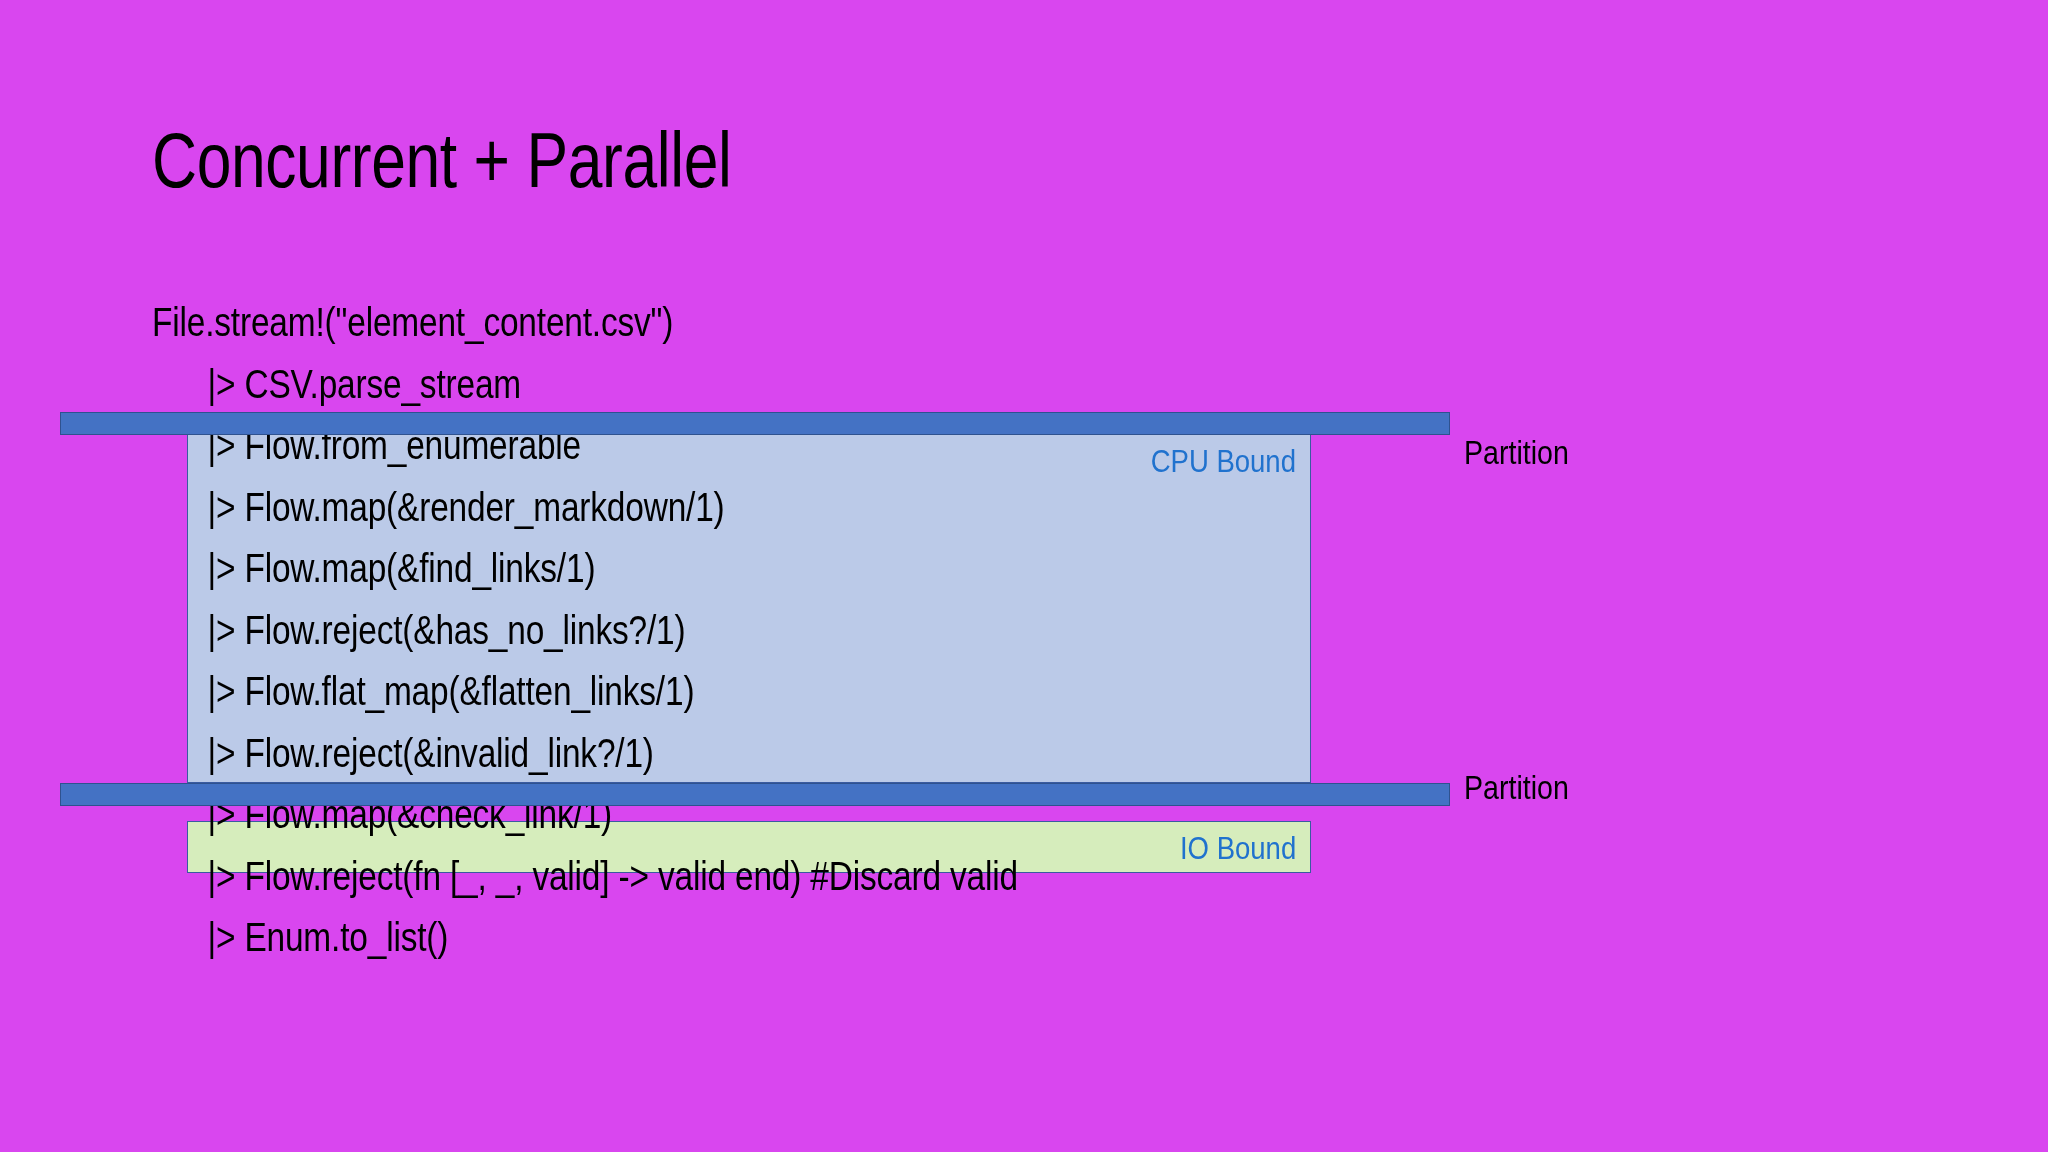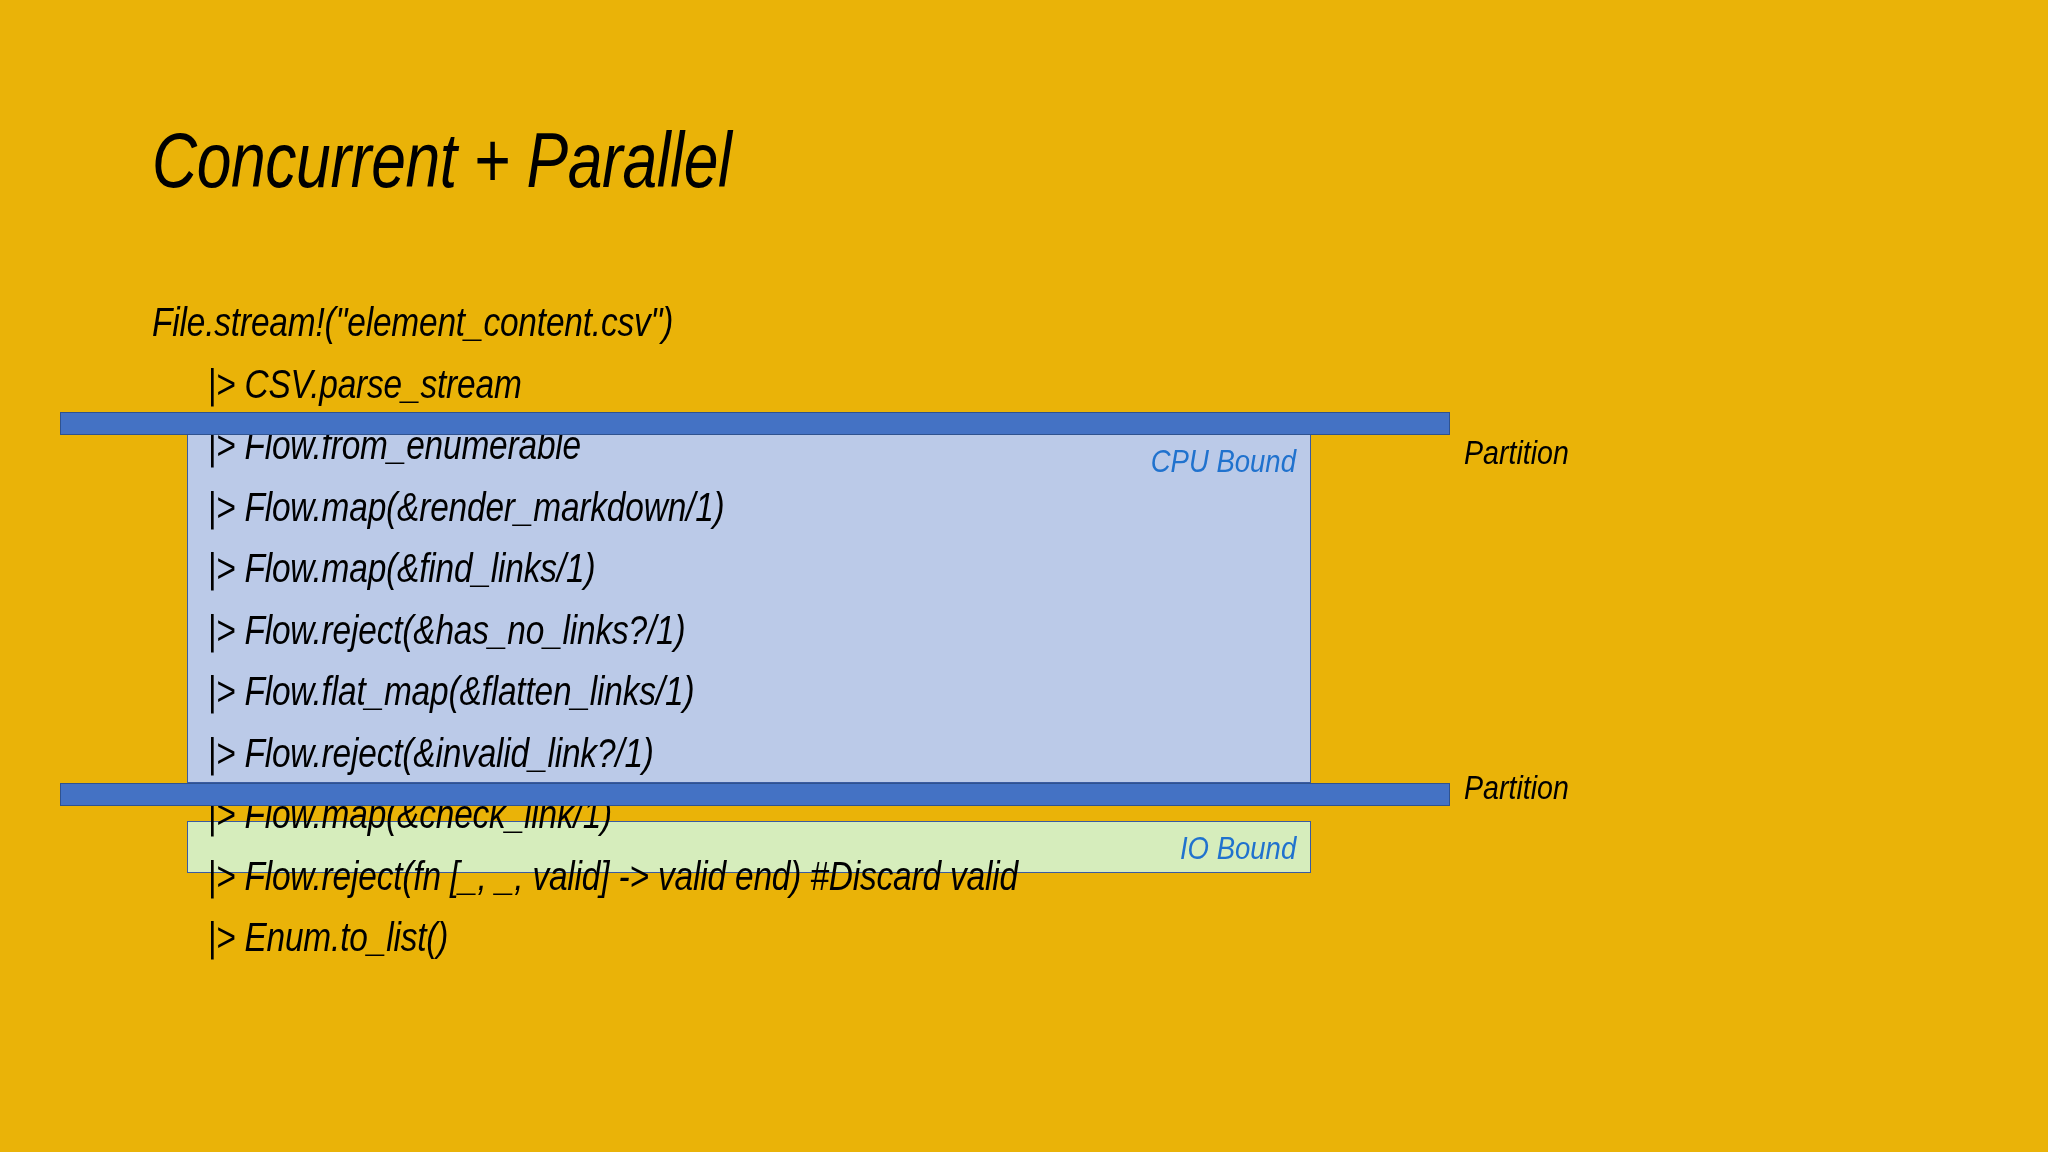--- a/index.html
+++ b/index.html
@@ -14,22 +14,21 @@
     overflow: hidden;
     font-family: "Liberation Sans", "DejaVu Sans", sans-serif;
     -webkit-font-smoothing: antialiased;
   }
 
   .slide {
     position: absolute;
     left: 0; top: 0;
     width: 2048px;
     height: 1152px;
-    background: #eab308;
-    font-style: italic;
+    background: #d946ef;
   }
 
   
   .slide-title {
     position: absolute;
     left: 152px;
     top: 112px;
     width: 1500px;
     font-family: "Liberation Sans", "DejaVu Sans", sans-serif;
     font-size: 78px;

